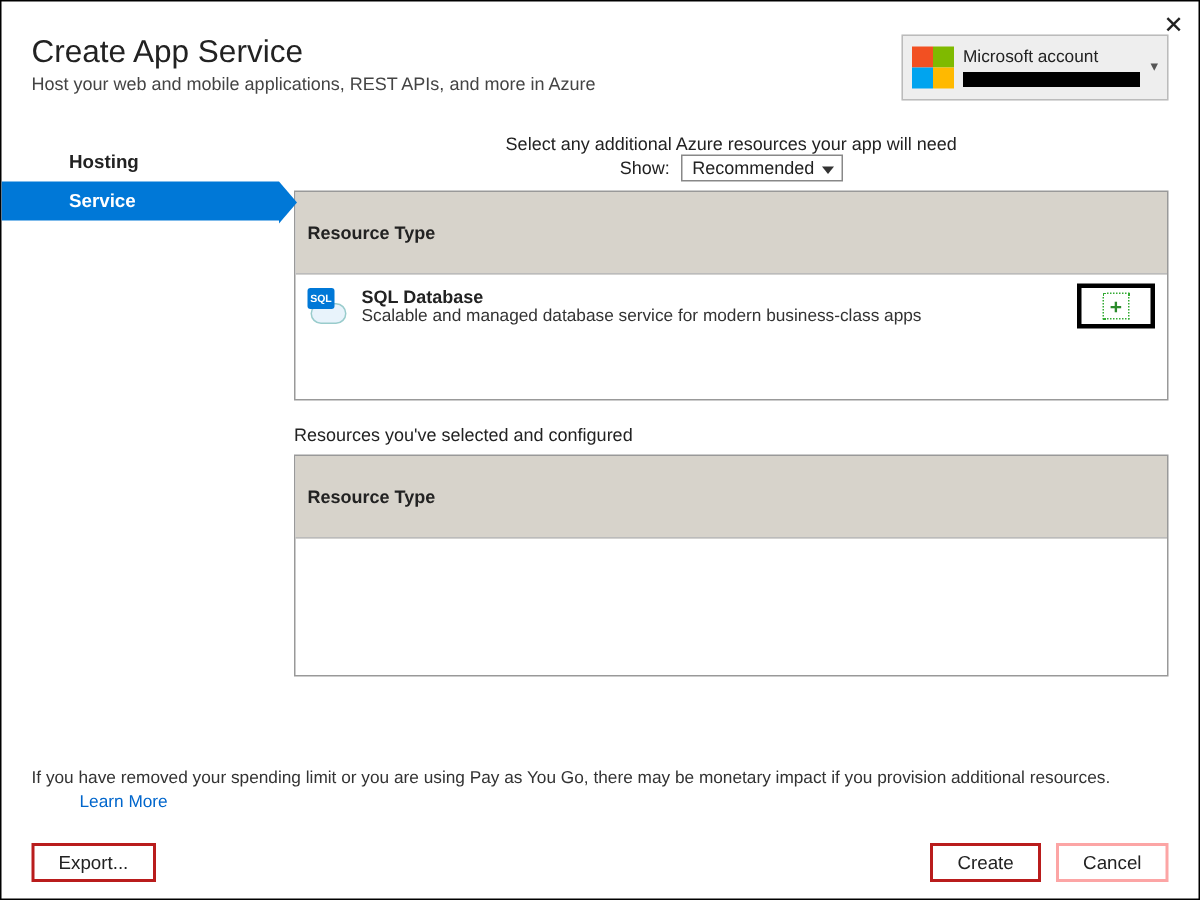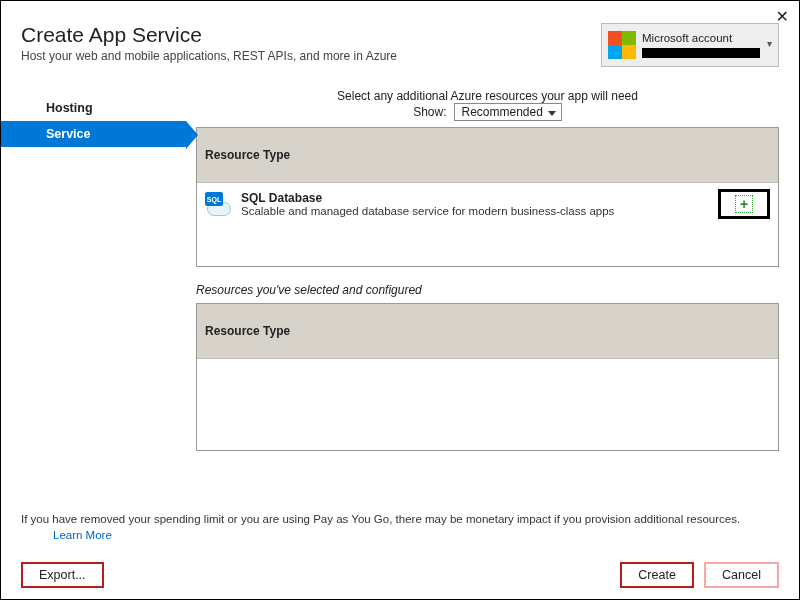--- a/index.html
+++ b/index.html
@@ -102,21 +102,21 @@
     margin-left:auto;
     width:52px;height:30px;
     border:3px solid #000;
     display:flex;align-items:center;justify-content:center;
     cursor:pointer;
     background:#fff;
   }
   .plus-ic{width:18px;height:18px;border:1px dotted #3a3;display:flex;align-items:center;justify-content:center;}
   .plus-ic span{color:#2a8a2a;font-weight:900;font-size:14px;line-height:1;}
   
-  .sel-label{margin-top:16px;margin-bottom:6px;font-size:12px;font-style:italic;}
+  .sel-label{margin-top:16px;margin-bottom:6px;font-size:12px;}
   .sel-box{border:1px solid #999;height:148px;background:#fff;}
   
   .footer-note{position:absolute;left:20px;right:20px;bottom:56px;font-size:11.5px;color:#333;line-height:1.4;}
   .footer-note a{color:#0066cc;text-decoration:none;padding-left:32px;}
   
   .footer-bar{
     position:absolute;left:0;right:0;bottom:0;
     height:48px;
     display:flex;align-items:center;
     padding:0 20px;

